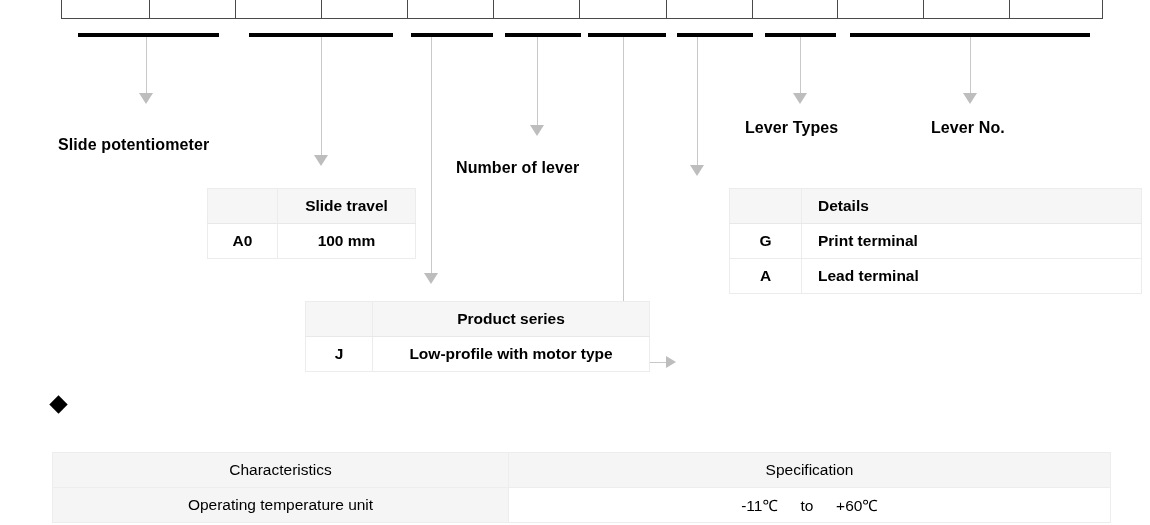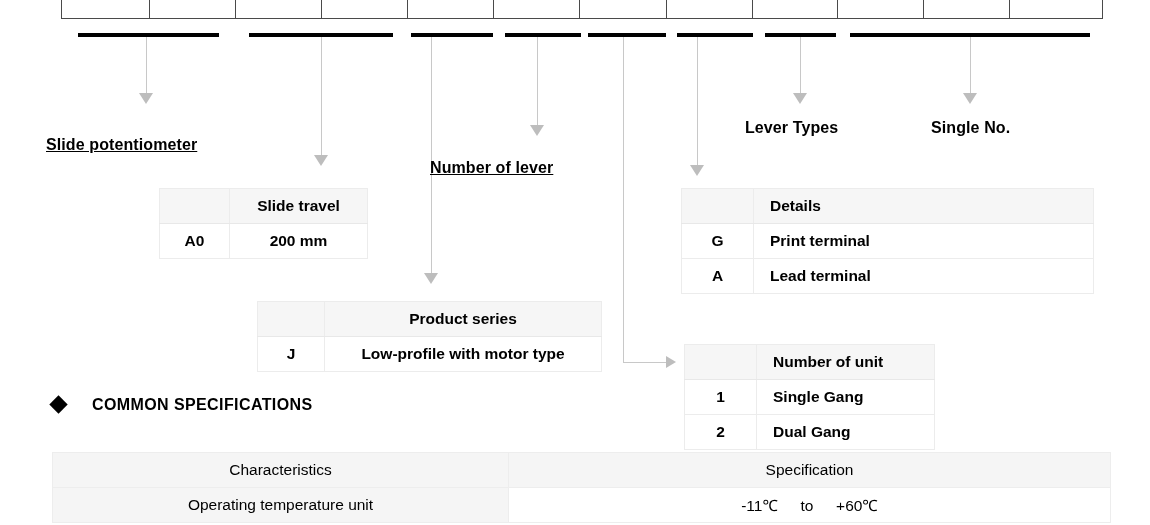--- a/index.html
+++ b/index.html
@@ -57,20 +57,21 @@
     font-size:16px;font-weight:bold;white-space:nowrap;
     letter-spacing:.1px;
   }
 
   
   .mini{
     position:absolute;
     border-collapse:collapse;
     font-size:15.5px;font-weight:bold;
     background:#fff;
+    margin-left:48px;
   }
   .mini td,.mini th{
     border:1px solid #ececec;
     padding:0;
     height:35px;
     box-sizing:border-box;
     font-weight:bold;
   }
   .mini thead td{
     background:#f6f6f6;
@@ -165,36 +166,36 @@
 
   <div class="lead" style="left:697px; top:37px; height:130px;"></div>
   <div class="arrow-dn" style="left:690px; top:165px;"></div>
 
   <div class="lead" style="left:800px; top:37px; height:58px;"></div>
   <div class="arrow-dn" style="left:793px; top:93px;"></div>
 
   <div class="lead" style="left:970px; top:37px; height:58px;"></div>
   <div class="arrow-dn" style="left:963px; top:93px;"></div>
 
-  <div class="callout" style="left:46px;  top:136px;text-decoration:underline;">Slide potentiometer</div>
-  <div class="callout" style="left:430px; top:159px;text-decoration:underline;">Number of lever</div>
+  <div class="callout" style="left:58px;  top:136px;">Slide potentiometer</div>
+  <div class="callout" style="left:456px; top:159px;">Number of lever</div>
   <div class="callout" style="left:745px; top:119px;">Lever Types</div>
-  <div class="callout" style="left:931px; top:119px;">Single No.</div>
+  <div class="callout" style="left:931px; top:119px;">Lever No.</div>
 
   <table class="mini" style="left:159px; top:188px; width:209px;">
     <thead>
       <tr>
         <td class="k" style="width:70px;"></td>
         <td class="vc">Slide travel</td>
       </tr>
     </thead>
     <tbody>
       <tr>
         <td class="k">A0</td>
-        <td class="vc">200 mm</td>
+        <td class="vc">100 mm</td>
       </tr>
     </tbody>
   </table>
 
   <table class="mini" style="left:681px; top:188px; width:413px;">
     <thead>
       <tr>
         <td class="k" style="width:72px;"></td>
         <td class="v">Details</td>
       </tr>
@@ -219,41 +220,22 @@
       </tr>
     </thead>
     <tbody>
       <tr>
         <td class="k">J</td>
         <td class="vc">Low-profile with motor type</td>
       </tr>
     </tbody>
   </table>
 
-  <table class="mini" style="left:684px; top:344px; width:251px;">
-    <thead>
-      <tr>
-        <td class="k" style="width:72px;"></td>
-        <td class="v">Number of unit</td>
-      </tr>
-    </thead>
-    <tbody>
-      <tr>
-        <td class="k">1</td>
-        <td class="v">Single Gang</td>
-      </tr>
-      <tr>
-        <td class="k">2</td>
-        <td class="v">Dual Gang</td>
-      </tr>
-    </tbody>
-  </table>
 
   <div class="diamond" style="left:52px; top:398px;"></div>
-  <div class="sect" style="left:92px; top:396px;">COMMON SPECIFICATIONS</div>
 
   <table class="spec">
     <colgroup>
       <col style="width:456px;">
       <col style="width:602px;">
     </colgroup>
     <thead>
       <tr>
         <th>Characteristics</th>
         <th>Specification</th>

